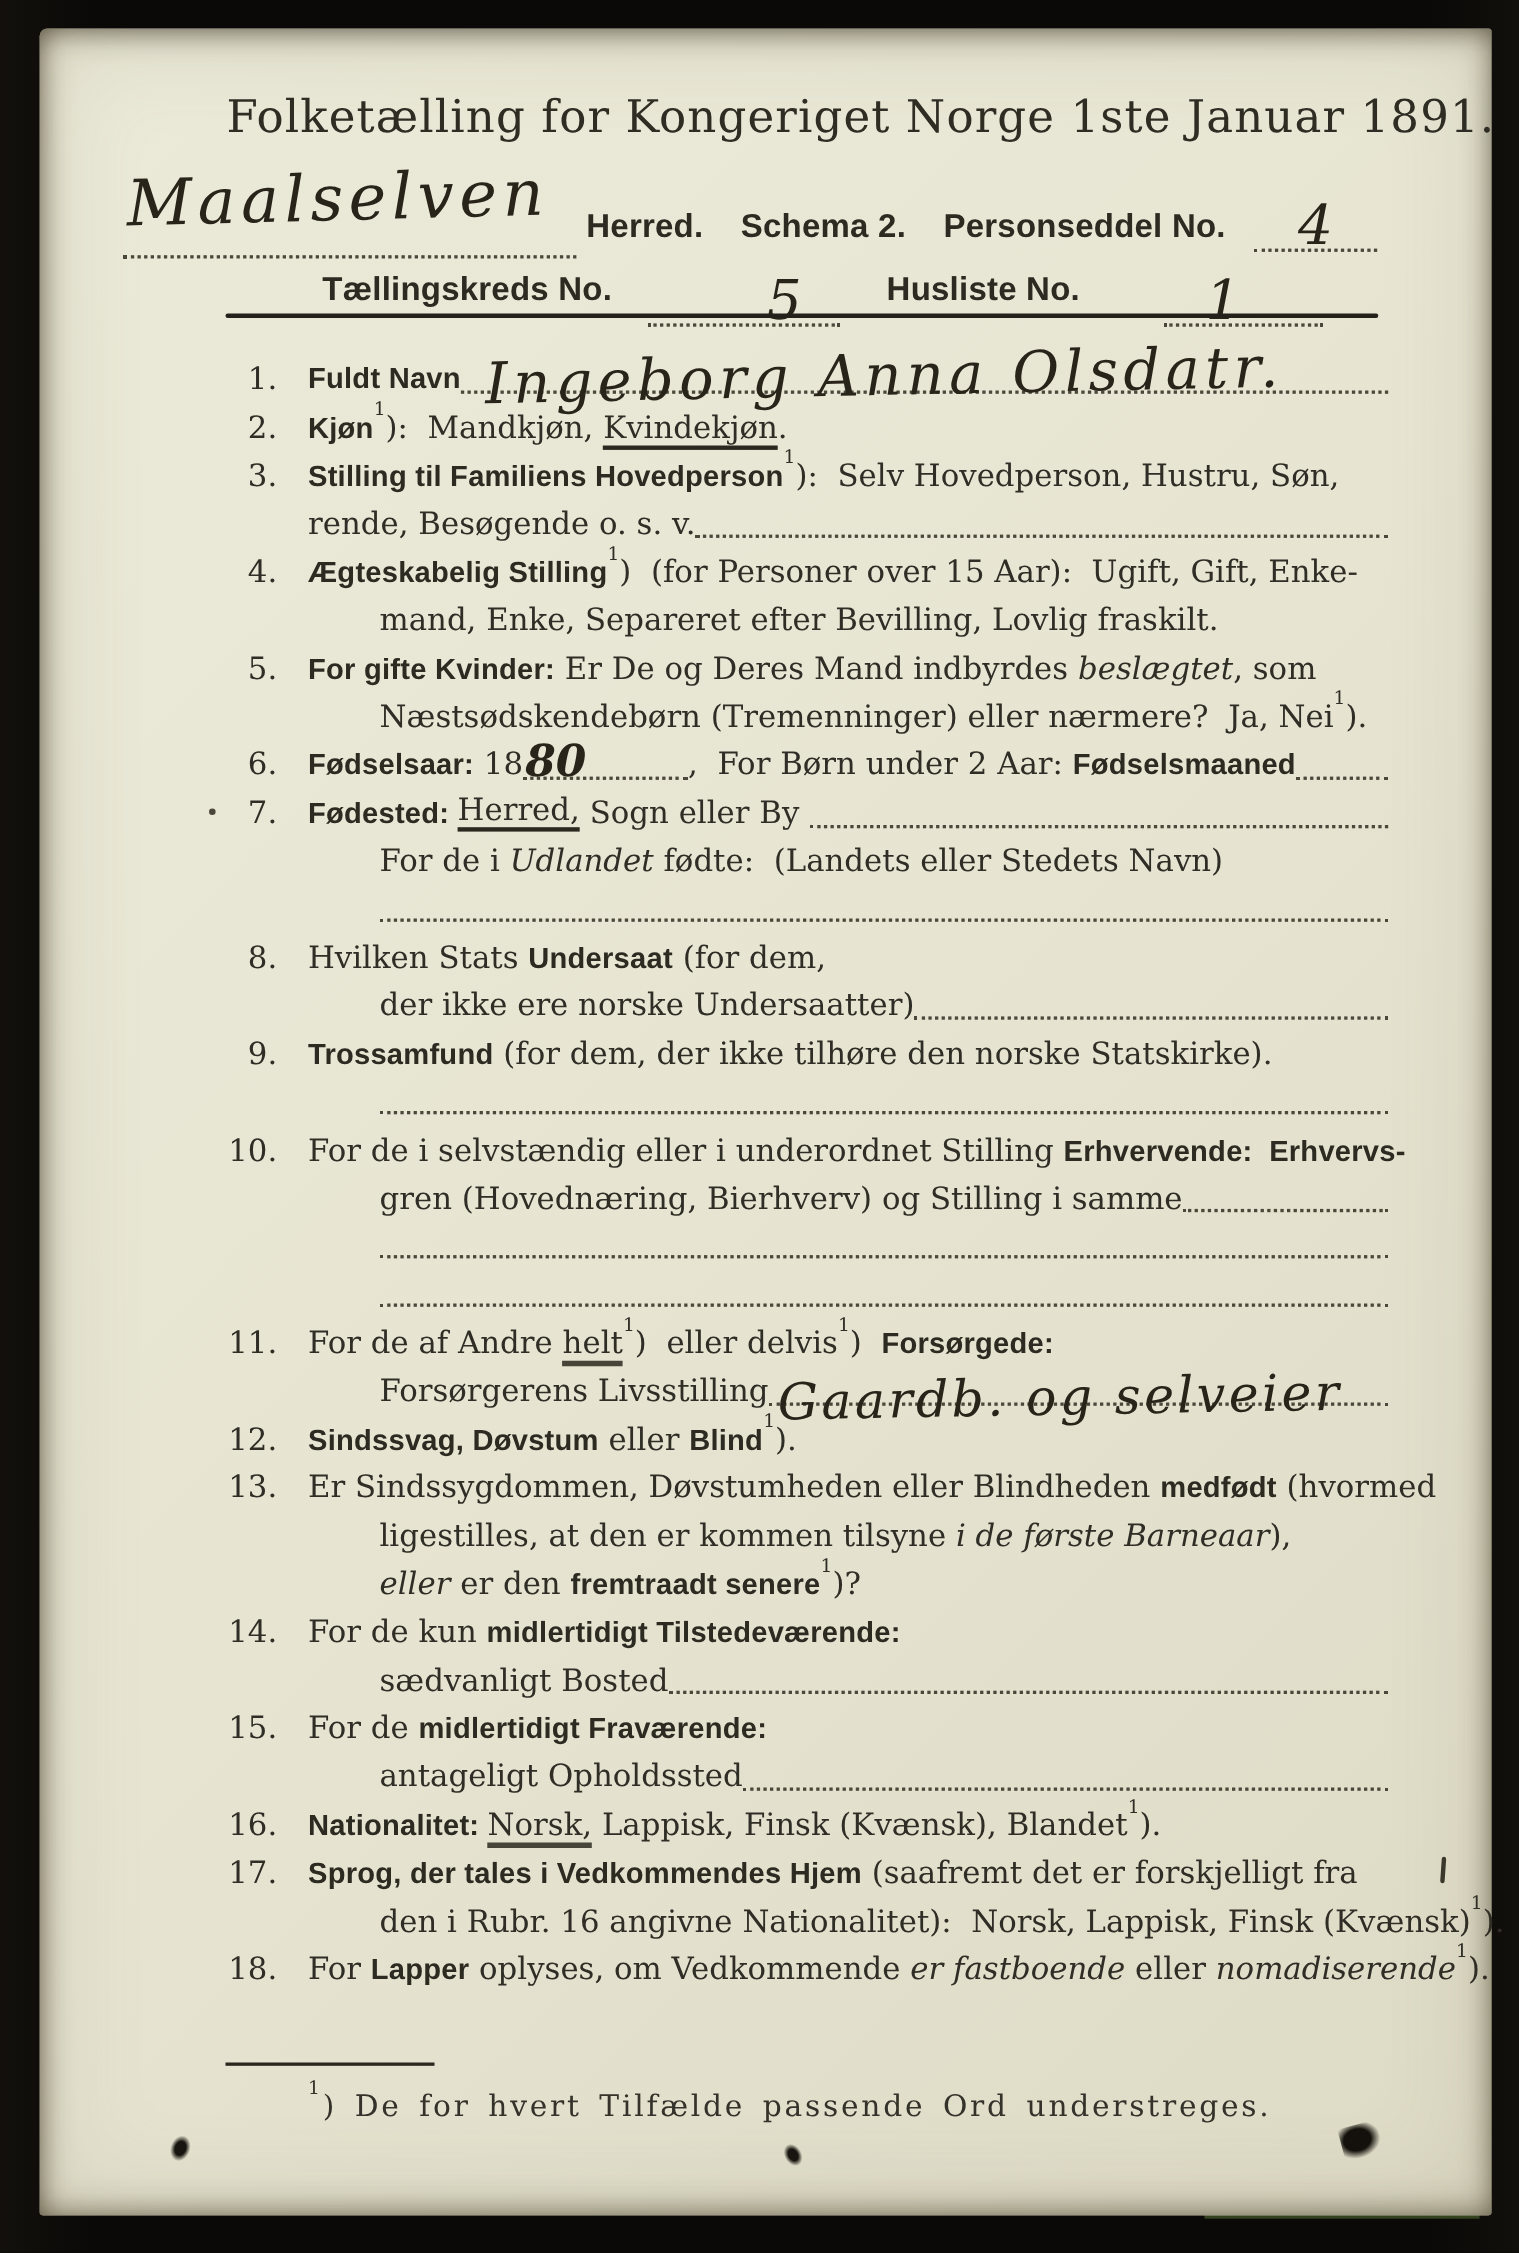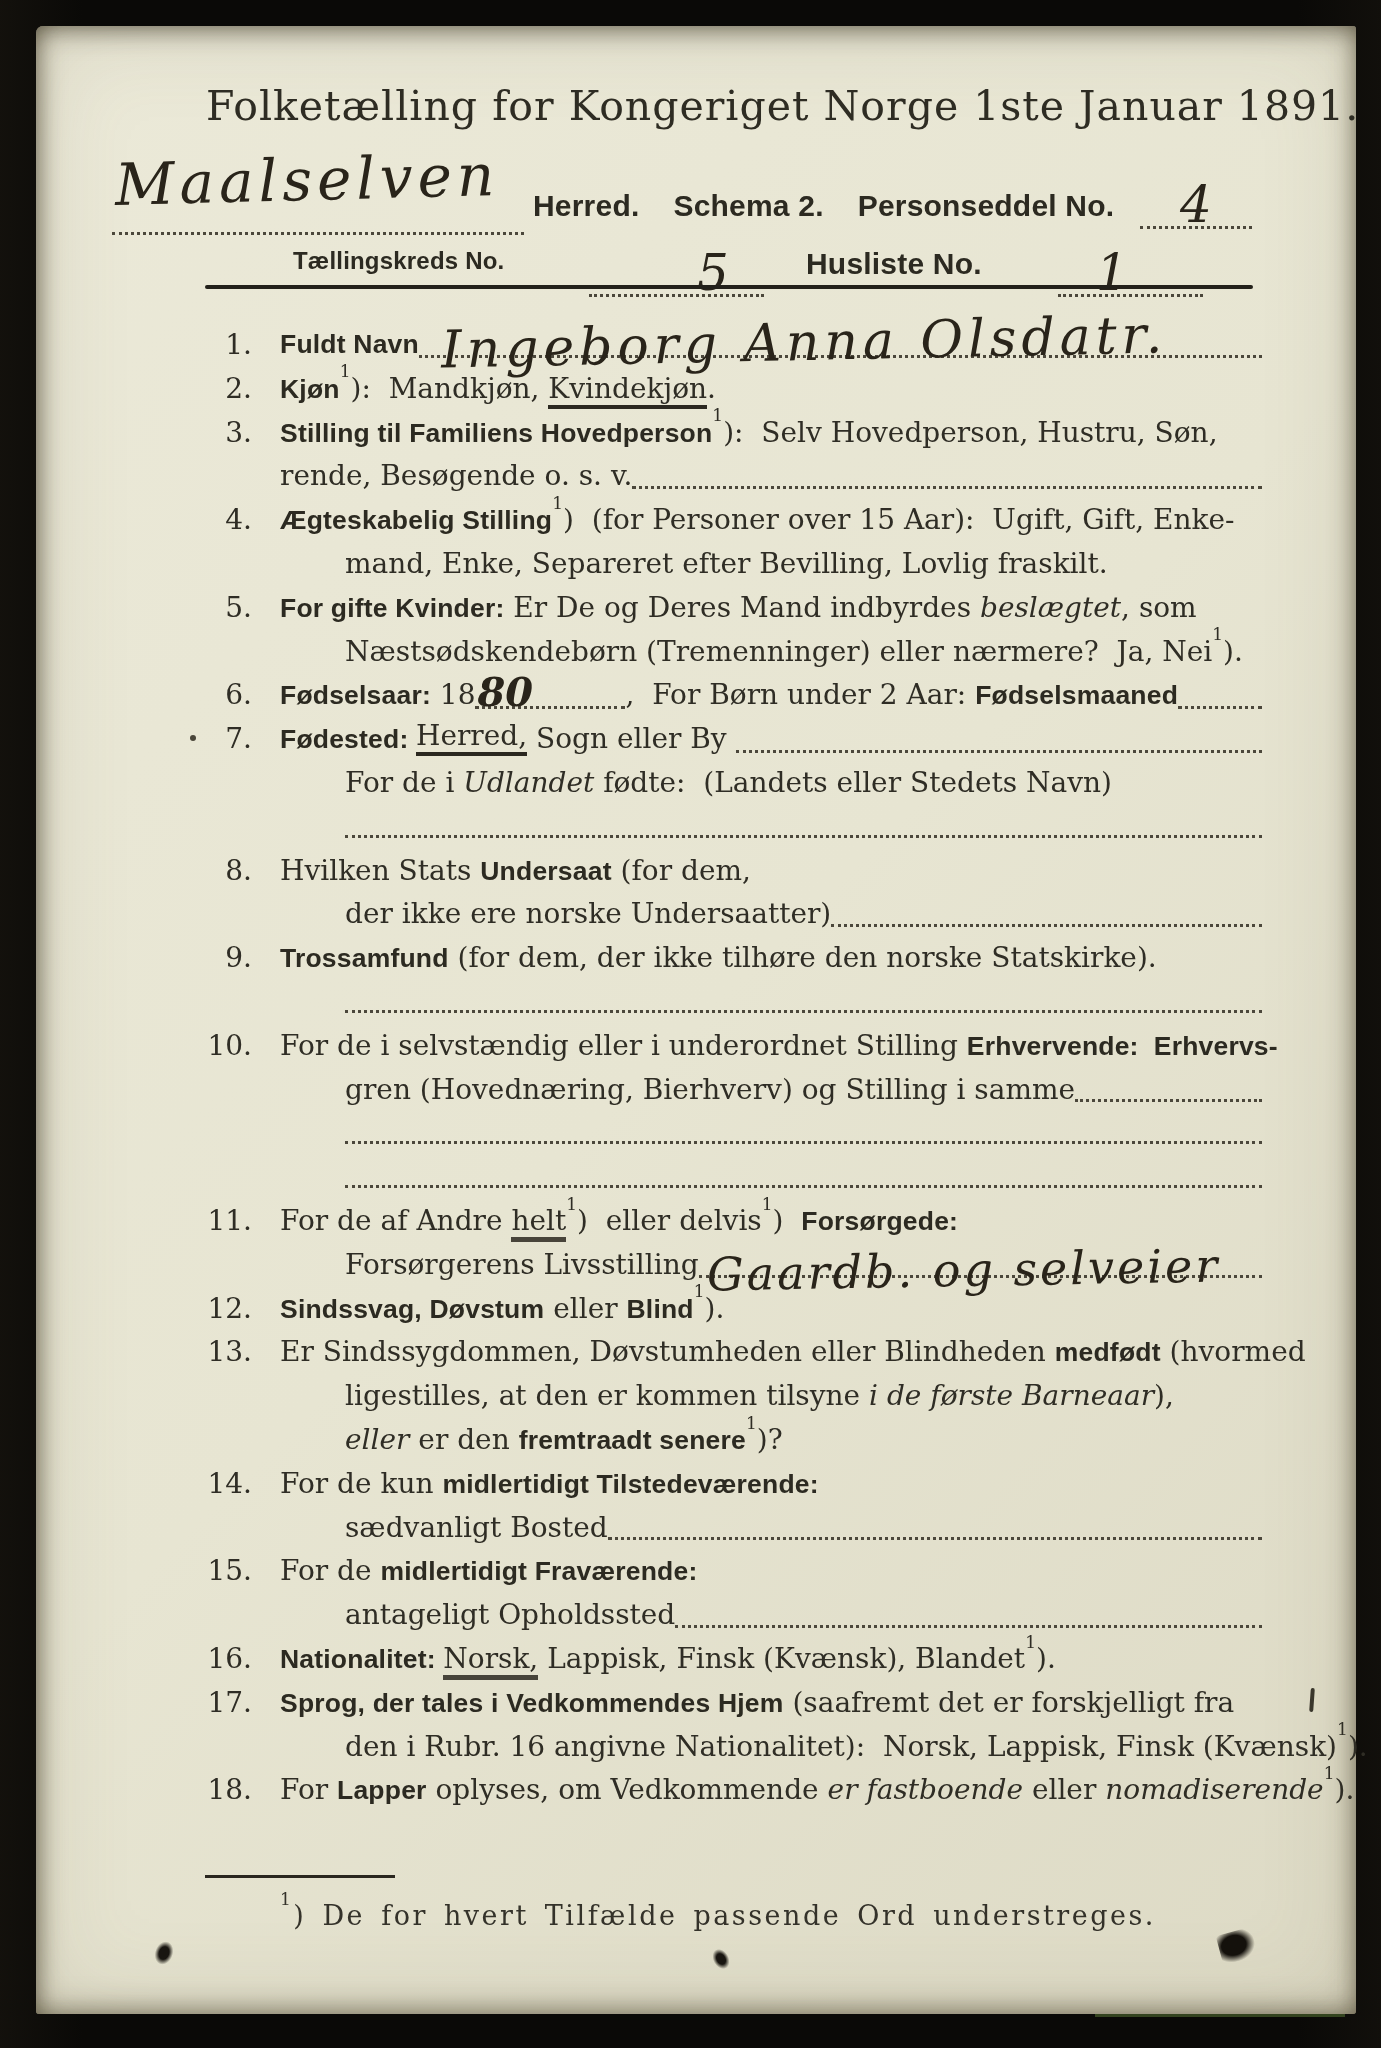--- a/index.html
+++ b/index.html
@@ -29,21 +29,21 @@
   .b{font-family:"Liberation Sans",sans-serif;font-weight:700;letter-spacing:.2px;color:#2c2a21;}
   .hw{font-family:"DejaVu Serif",serif;font-style:italic;color:#29241a;}
   .hw-district{position:absolute;left:79px;top:120px;font-size:58px;letter-spacing:5px;
     transform:rotate(-1.5deg);white-space:nowrap;}
   .dz{position:absolute;border-bottom:3px dotted #4b473b;}
   .dz1{left:76px;top:206px;width:412px;}
   .h2-labels{position:absolute;top:152px;left:497px;font-size:30px;white-space:pre;margin-top:10px;}
   .h2-labels .gap{display:inline-block;width:34px;}
   .dz2{left:1104px;top:200px;width:112px;}
   .hw-no{position:absolute;font-size:50px;bottom:-8px;white-space:nowrap;}
-  .h3-label1{position:absolute;top:221px;left:257px;font-size:24px;}
+  .h3-label1{position:absolute;top:221px;left:257px;font-size:30px;}
   .dz3{left:553px;top:268px;width:175px;}
   .h3-label2{position:absolute;top:221px;left:770px;font-size:30px;}
   .dz4{left:1022px;top:268px;width:145px;}
   .hrule{position:absolute;top:259px;left:169px;width:1048px;height:4px;background:#23211a;border-radius:2px;}
 
   .list{position:absolute;top:297px;left:0;right:0;}
   .line{position:relative;height:43.8px;}
   .num{position:absolute;left:156px;width:60px;text-align:right;font-size:28px;
     line-height:43.8px;color:#2f2d25;}
   .txt{position:absolute;left:244px;right:94px;font-size:28px;line-height:43.8px;

